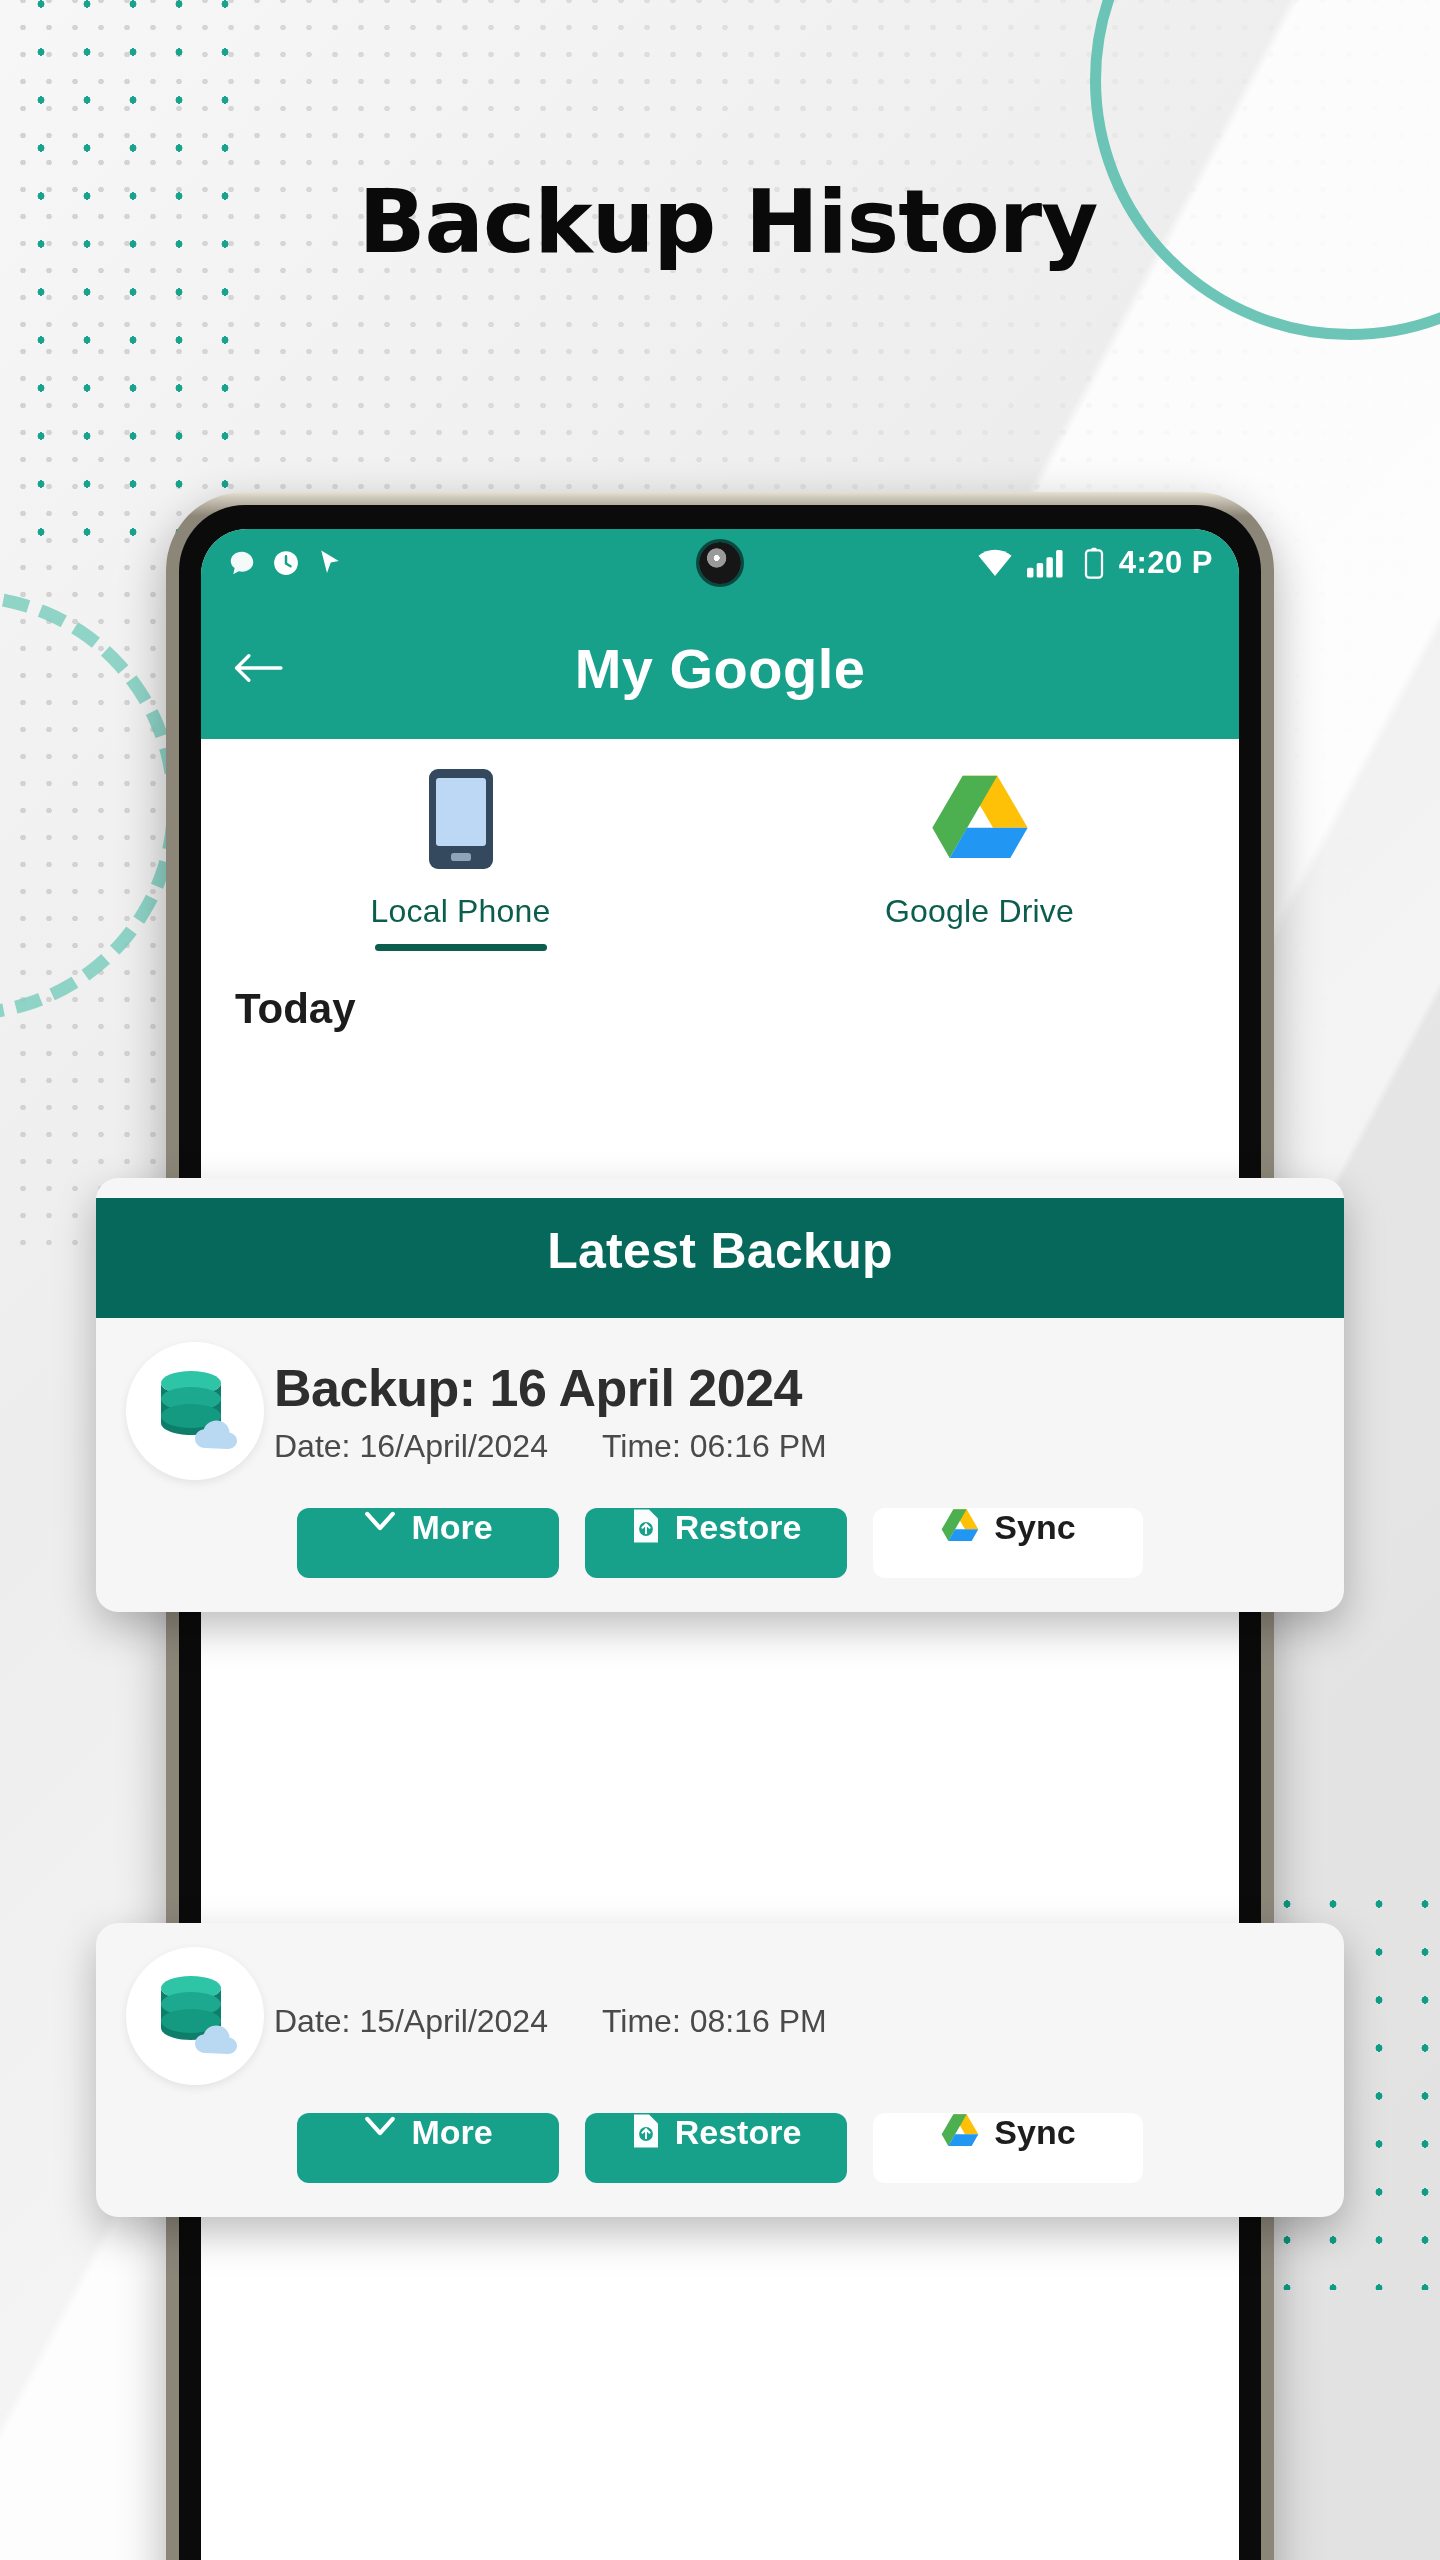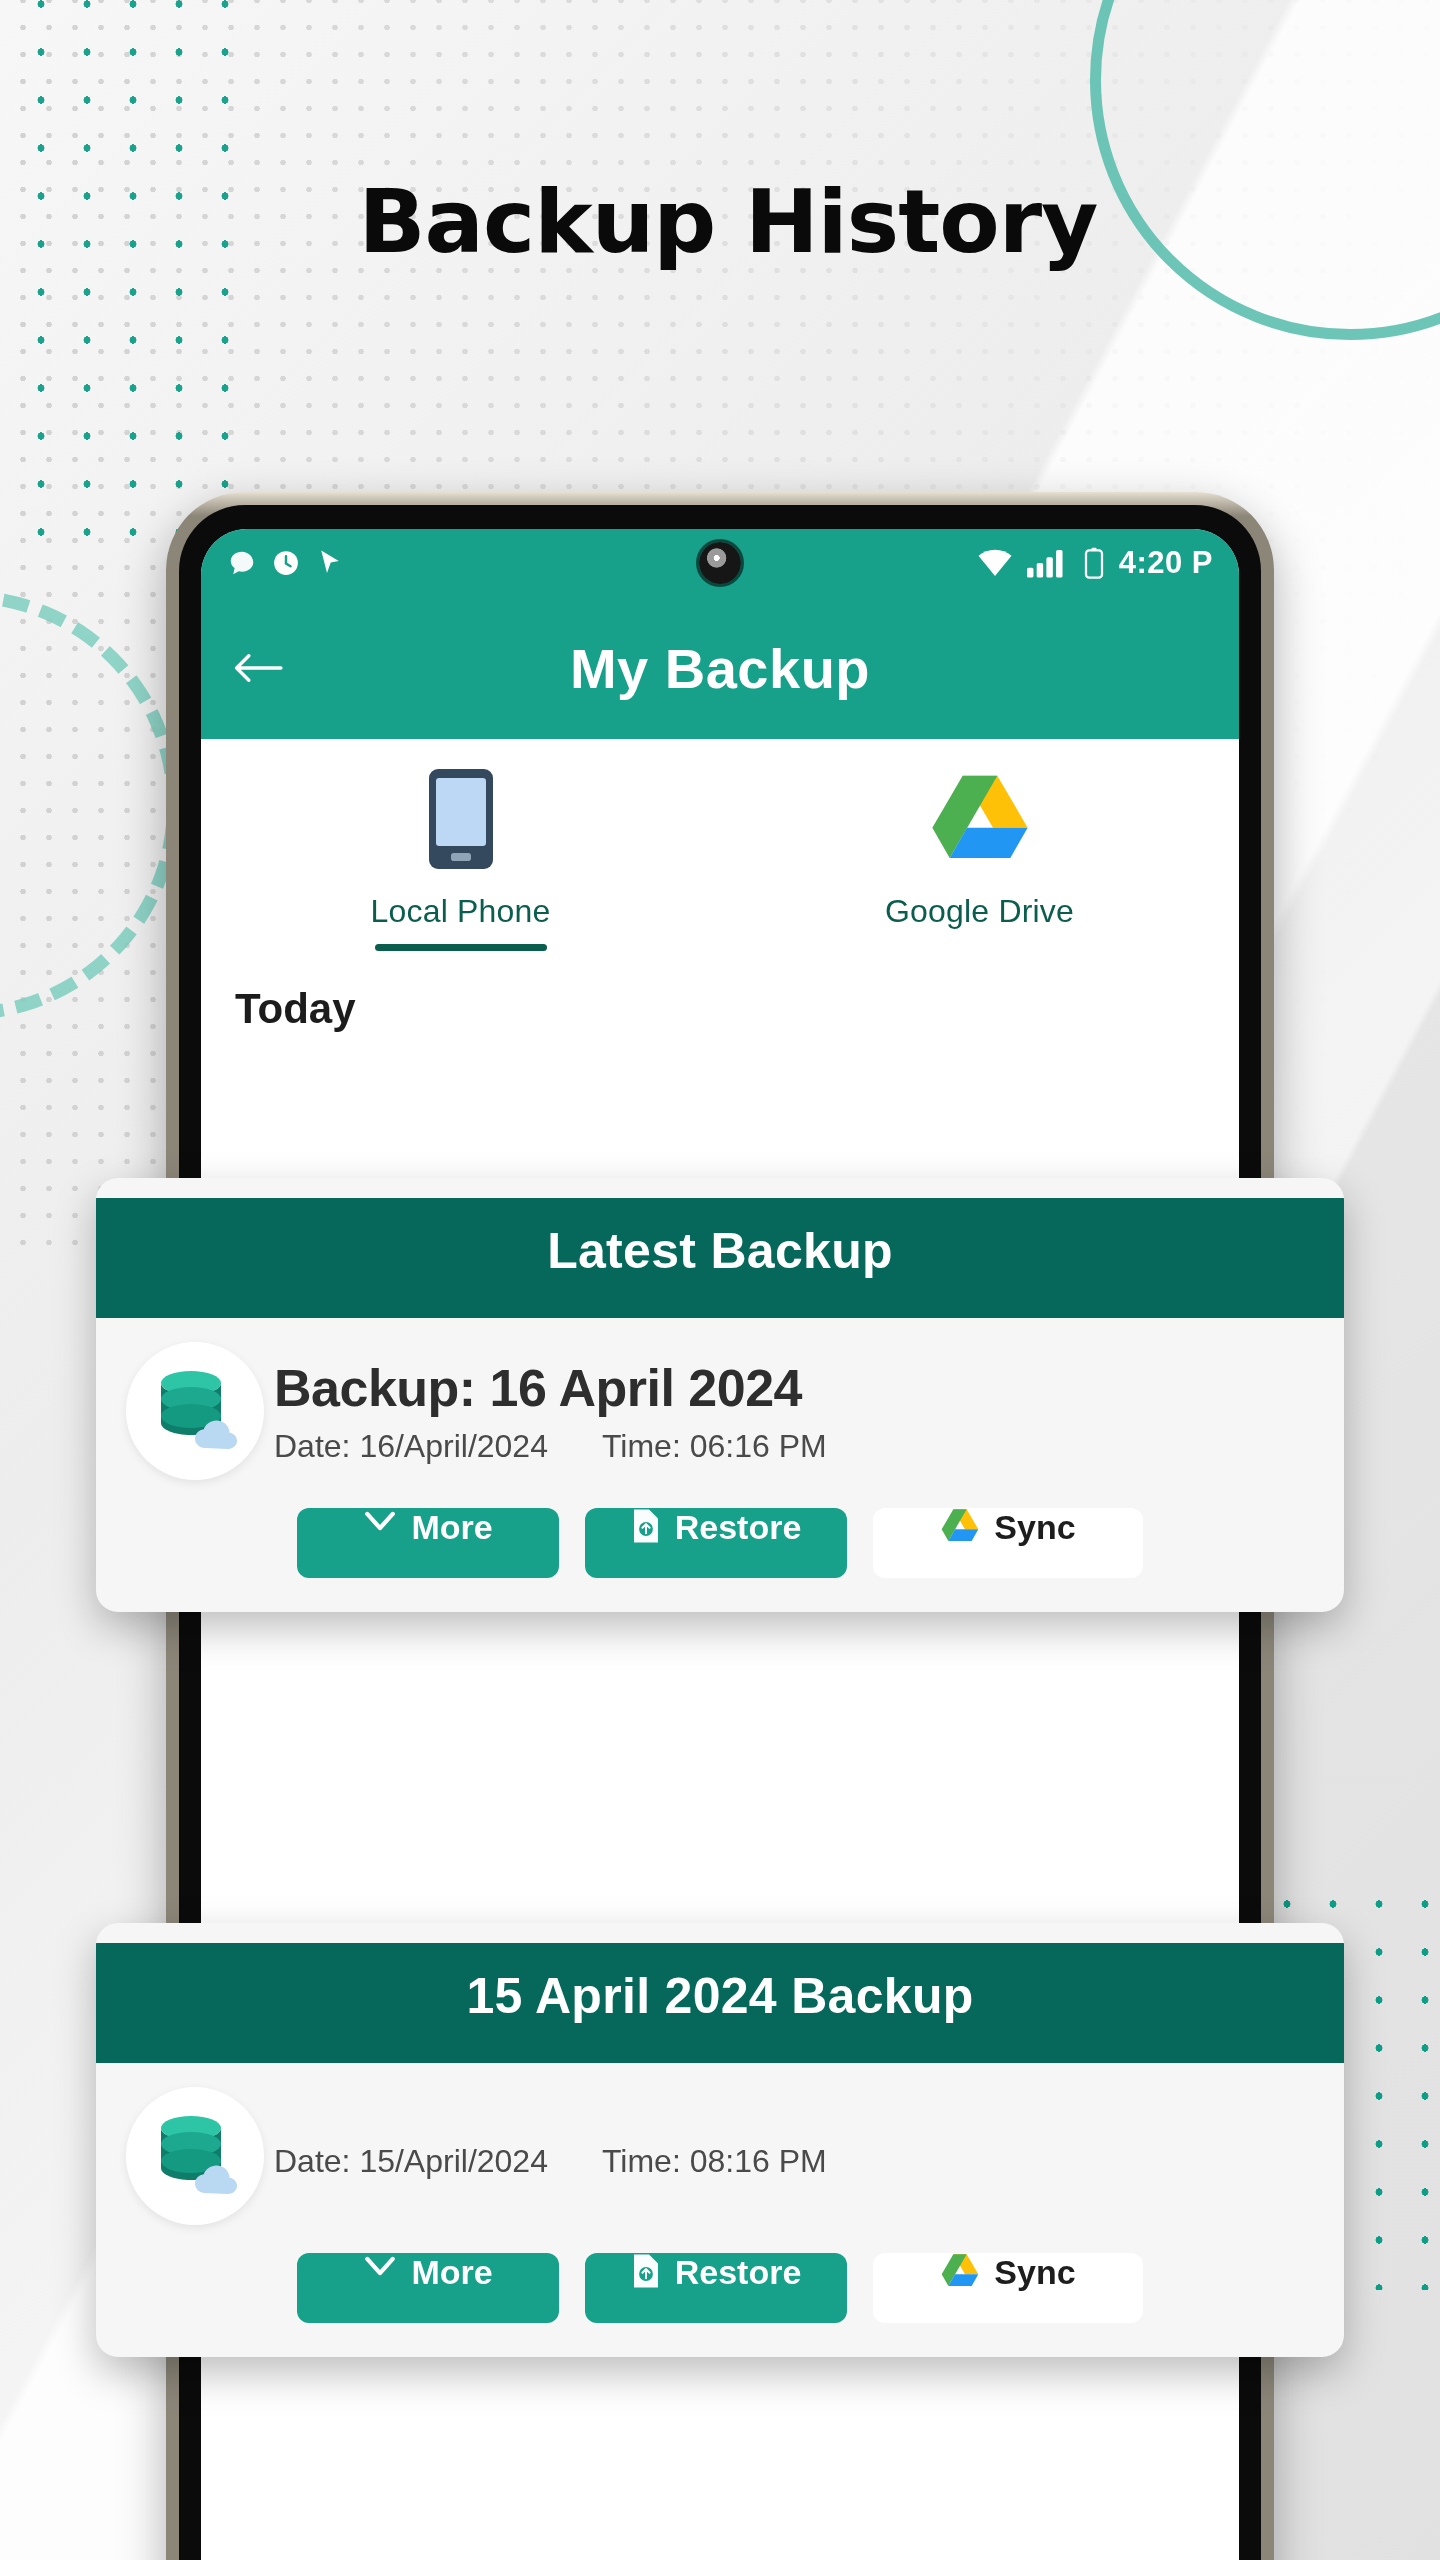--- a/index.html
+++ b/index.html
@@ -253,21 +253,21 @@
             <span class="sb-time">4:20 P</span>
           </div>
         </div>
 
         <div class="appbar">
           <div class="backarrow">
             <svg width="52" height="40" viewBox="0 0 34 24" fill="none" stroke="#fff" stroke-width="2.2" stroke-linecap="round" stroke-linejoin="round">
               <path d="M32 12H3M11 4L3 12l8 8"></path>
             </svg>
           </div>
-          <div class="appbar-title">My Backup</div>
+          <div class="appbar-title">My Google</div>
         </div>
 
         <div class="tabs">
           <div class="tab">
             <div class="tab-icon">
               <svg width="70" height="104" viewBox="0 0 34 52">
                 <rect x="1" y="1" width="32" height="50" rx="4.5" fill="#34495e"></rect>
                 <rect x="4.5" y="5.5" width="25" height="34" rx="1.6" fill="#bcd8f5"></rect>
                 <rect x="12" y="43" width="10" height="4" rx="1.4" fill="#90a4b8"></rect>
               </svg>
@@ -342,21 +342,20 @@
             <path d="M16 1L2 25l8 14L32 1z" fill="#4caf50"></path>
             <path d="M10 39h28l8-14H18z" fill="#2196f3"></path>
           </svg>
           <span>Sync</span>
         </div>
       </div>
     </div>
   </div>
 
   <div class="card" id="card-yesterday" style="top:1923px">
-    <div class="card-header">15 April 2024 Backup</div>
     <div class="card-body">
       <div class="card-row">
         <div class="db-badge">
           <svg width="104" height="104" viewBox="0 0 52 52">
             <ellipse cx="24" cy="12" rx="15" ry="6" fill="#2ec4a6"></ellipse>
             <path d="M9 12v20c0 3.3 6.7 6 15 6s15-2.7 15-6V12c0 3.3-6.7 6-15 6s-15-2.7-15-6z" fill="#0e7d6a"></path>
             <ellipse cx="24" cy="20" rx="15" ry="6" fill="#1da98f"></ellipse>
             <ellipse cx="24" cy="28.5" rx="15" ry="6" fill="#149a81"></ellipse>
             <path d="M31 44.5c-2.8 0-5-2.1-5-4.7 0-2.4 1.9-4.4 4.4-4.7.9-2.5 3.4-4.3 6.3-4.3 3.6 0 6.5 2.7 6.6 6.1 2.1.3 3.7 2 3.7 4 0 2.3-2 4.1-4.4 4.1z" fill="#b9d8f2"></path>
           </svg>

